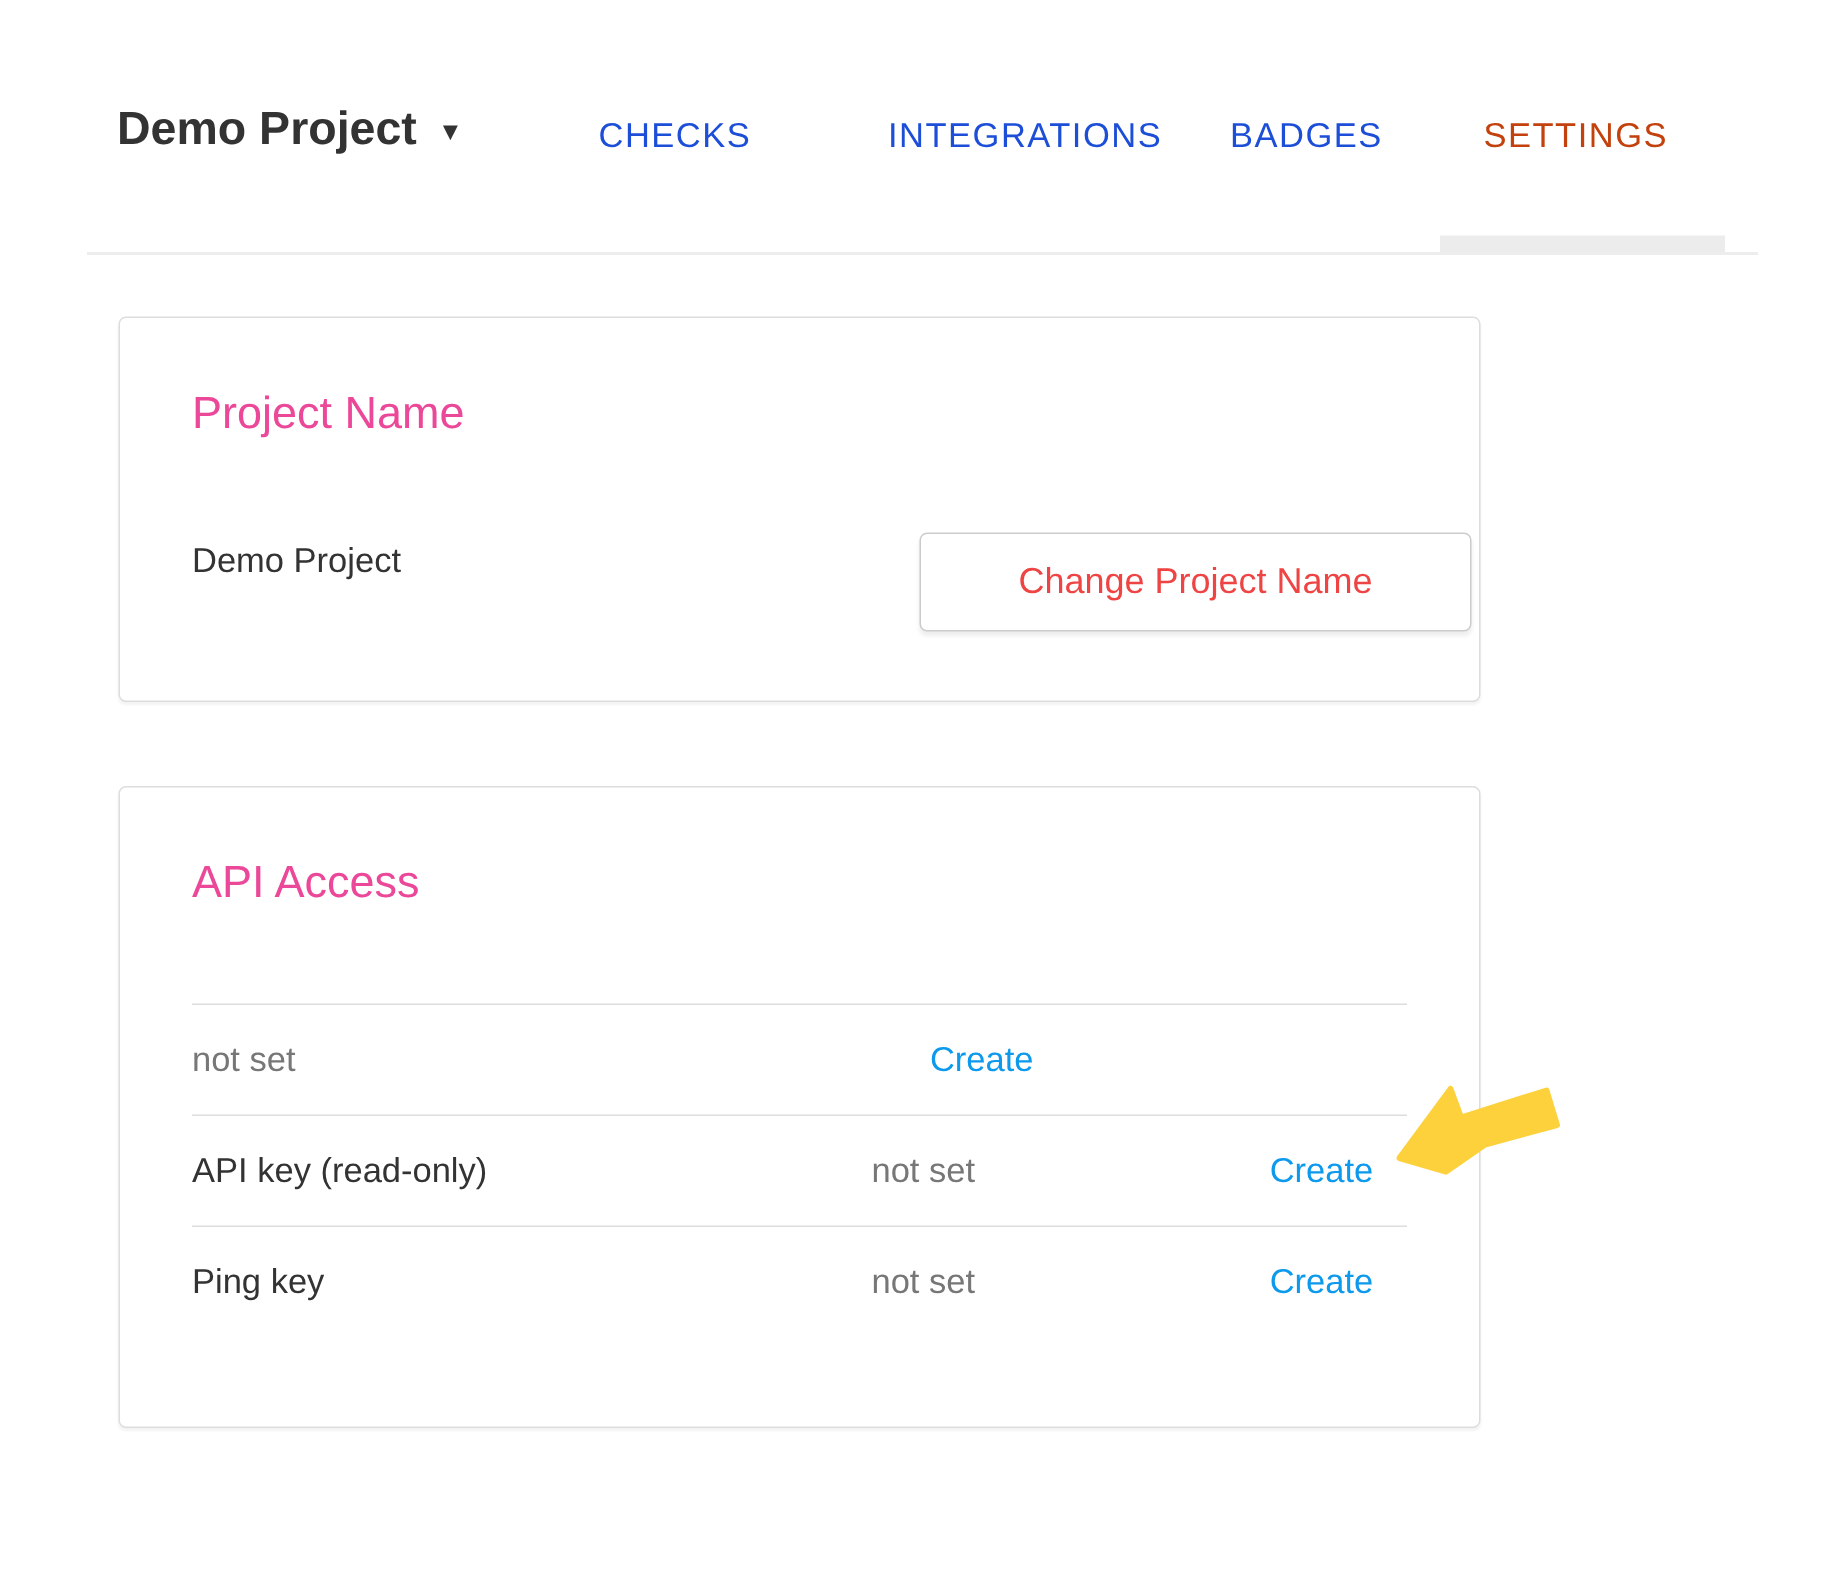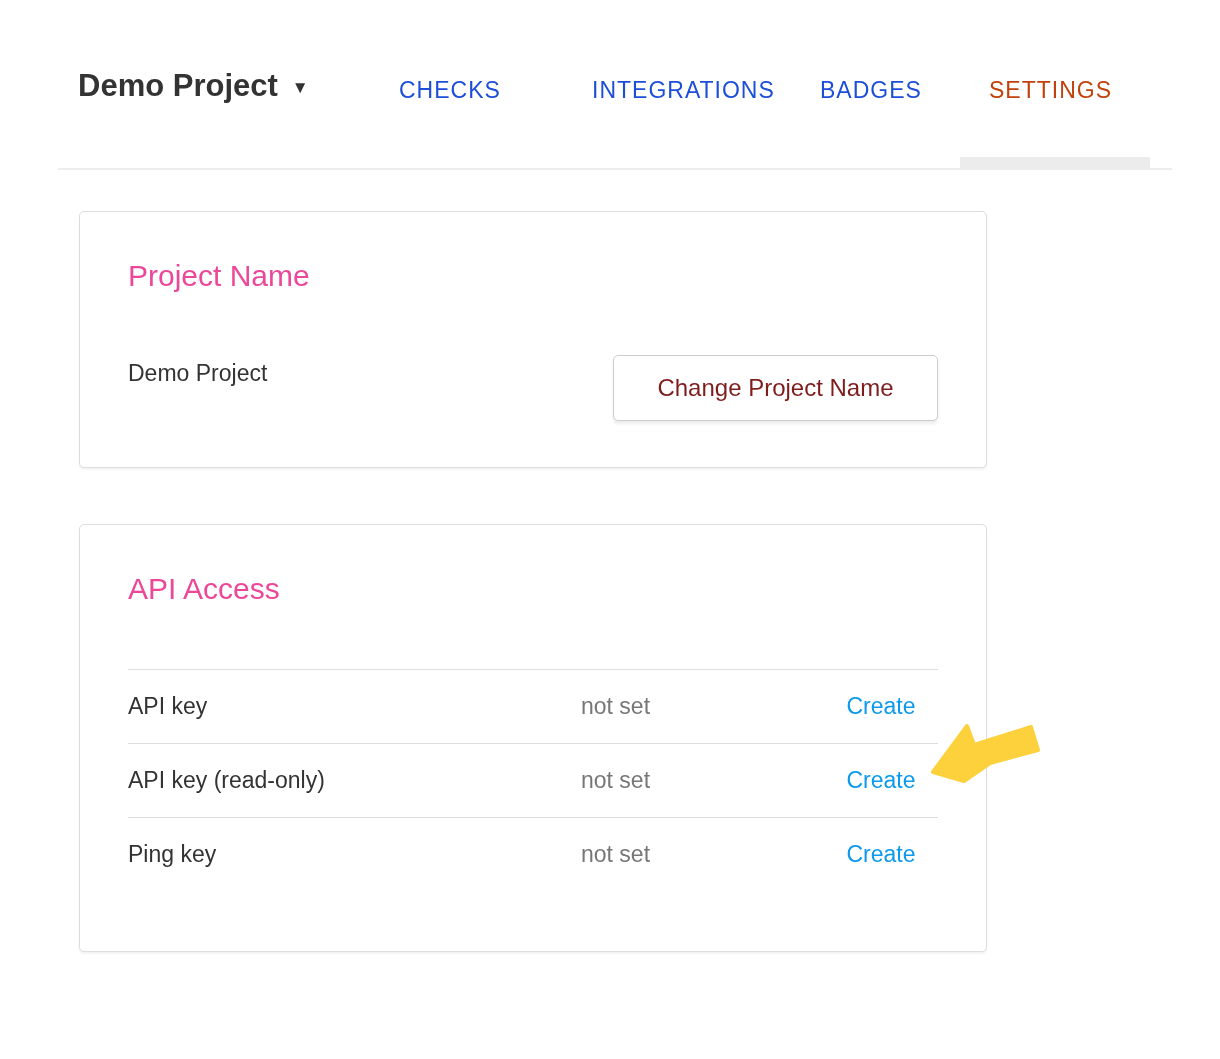--- a/index.html
+++ b/index.html
@@ -92,28 +92,28 @@
     position: absolute;
     left: 48px;
     top: 148px;
     font-size: 23px;
     color: #333;
   }
   .change-name-button {
     position: absolute;
     left: 533px;
     top: 143px;
-    width: 325px;
+    width: 368px;
     height: 66px;
     background: #fff;
     border: 1px solid #ccc;
     border-radius: 5px;
     font-family: "Liberation Sans", sans-serif;
     font-size: 24px;
-    color: #7f1d1d;
+    color: #ef4444;
     cursor: pointer;
     box-shadow: 0 3px 3px rgba(0,0,0,0.07);
   }
 
   
   .api-table {
     margin: 62px 50px 0 48px;
     width: 810px;
   }
   .api-row {
@@ -165,21 +165,20 @@
     <div class="current-project-name">Demo Project</div>
     <button class="change-name-button">Change Project Name</button>
   </div>
 
   <div class="card card-api-access">
     <h2>API Access</h2>
 
     <div class="api-table">
 
       <div class="api-row">
-        <div class="key-label">API key</div>
         <div class="key-value">not set</div>
         <div class="key-action">
           <a class="create-link">Create</a>
         </div>
       </div>
 
       <div class="api-row">
         <div class="key-label">API key (read-only)</div>
         <div class="key-value">not set</div>
         <div class="key-action">

